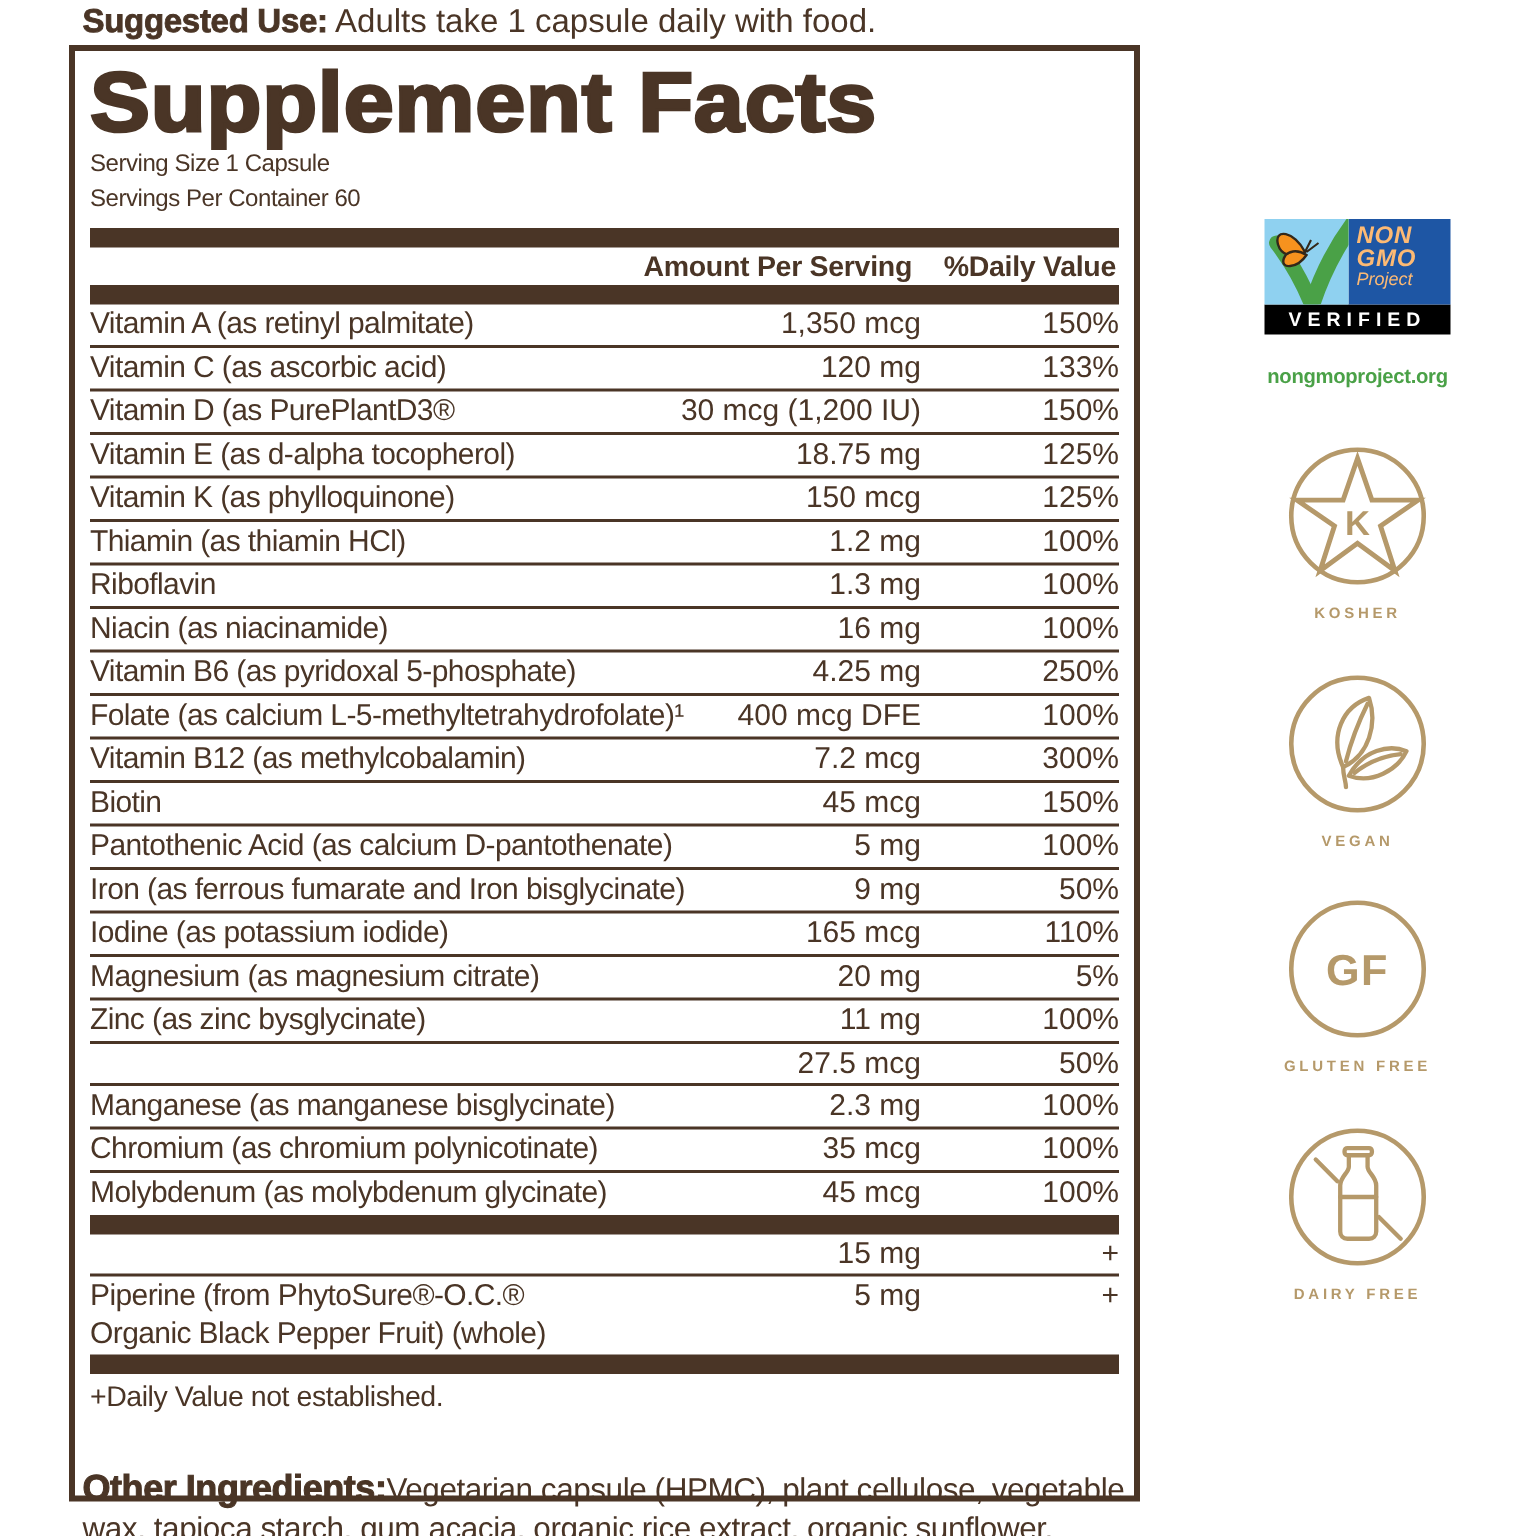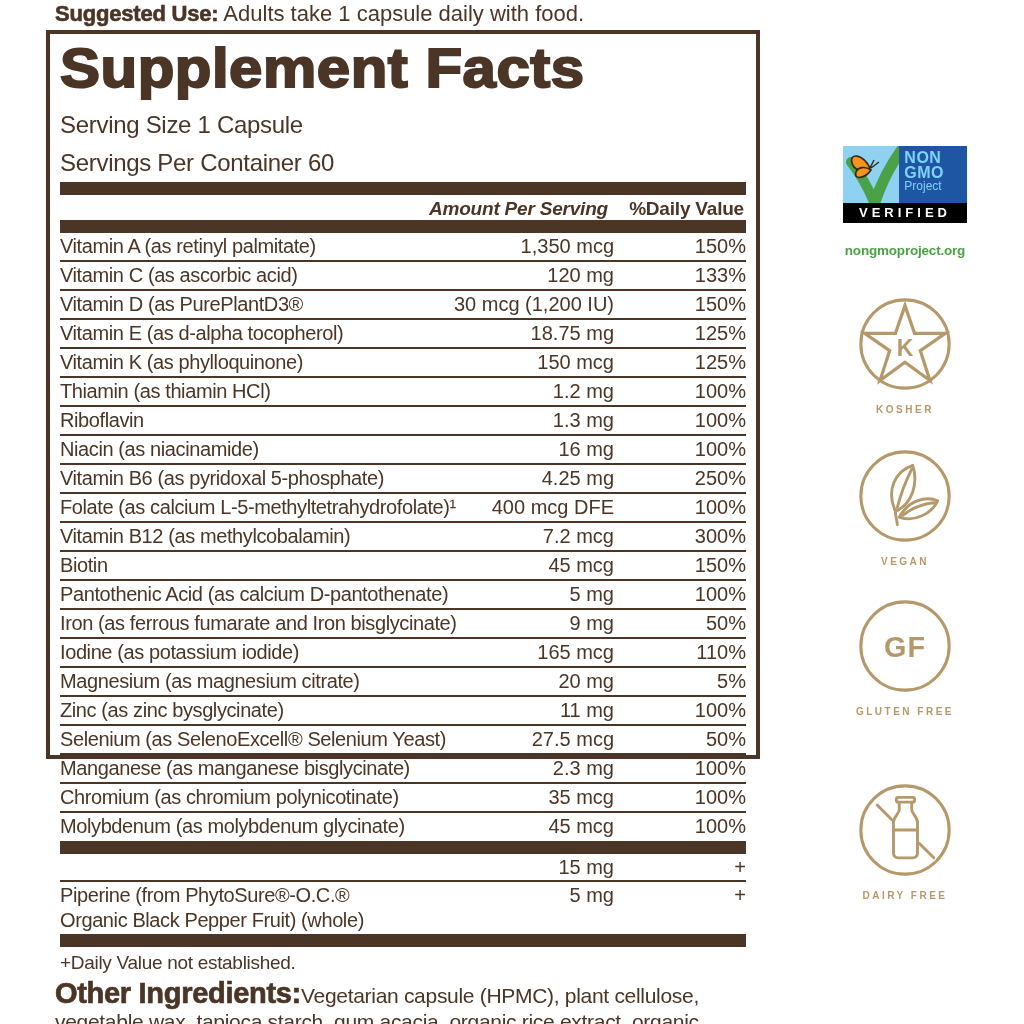--- a/index.html
+++ b/index.html
@@ -5,65 +5,65 @@
   * { margin:0; padding:0; box-sizing:border-box; }
   html,body { width:1024px; height:1024px; background:#ffffff;
     font-family:"Liberation Sans", sans-serif; color:#4a3526; overflow:hidden; }
   .stage { position:relative; width:1024px; height:1024px;padding-left:16px; }
 
   
   .suggested { position:absolute; left:55px; top:1px; font-size:22px; line-height:26px; }
   .suggested b { font-weight:700; -webkit-text-stroke:0.6px #4a3526; letter-spacing:-0.2px; }
 
   
-  .box { position:absolute; left:46px; top:30px; width:714px; height:729px;
+  .box { position:absolute; left:46px; top:30px; width:714px; height:971px;
     border:4px solid #4a3526; padding:0 10px; background:#fff; }
   .title { margin-top:4px; font-size:56px; line-height:60px; font-weight:900;
     letter-spacing:0.5px; -webkit-text-stroke:2px #4a3526;
     transform:scaleX(1.07); transform-origin:left center; white-space:nowrap; }
-  .serving { margin-top:15px; font-size:24px; line-height:23px; letter-spacing:-0.3px; }
+  .serving { margin-top:0; font-size:16px; line-height:23px; letter-spacing:-0.3px; }
   .bar { height:13px; background:#4a3526; }
   .bar-1 { margin-top:8px; }
   .thead { position:relative; height:24px; font-size:19px; font-weight:700; margin-top:1px; }
-  .thead .thA { position:absolute; right:138px; top:2px; letter-spacing:-0.2px;font-style:italic; }
+  .thead .thA { position:absolute; right:138px; top:2px; letter-spacing:-0.2px; }
   .thead .thD { position:absolute; right:2px;  top:2px; letter-spacing:-0.2px; }
 
   .row { position:relative; border-bottom:2px solid #4a3526; padding:1px 0; min-height:28px; }
   .rows .row:last-child, .extra-rows .row:last-child { border-bottom:none; }
   .rname { font-size:20px; line-height:25px; letter-spacing:-0.4px; white-space:nowrap; }
   .ramt { position:absolute; right:132px; top:1px; font-size:20px; line-height:25px; }
   .rdv  { position:absolute; right:0;     top:1px; font-size:20px; line-height:25px; }
 
   .footnote { font-size:19px; padding-top:5px; letter-spacing:-0.3px; }
 
   
   .other { position:absolute; left:55px; top:980px; width:715px;
     font-size:21px; line-height:26px; letter-spacing:-0.3px; }
-  .other b { font-size:29px; font-weight:700; -webkit-text-stroke:0.7px #4a3526; }
+  .other b { font-size:24px; font-weight:700; -webkit-text-stroke:0.7px #4a3526; }
 
   
   .badges { position:absolute; left:825px; top:146px; width:160px; }
 
   
   .nongmo { width:124px; margin:0 auto 10px auto; }
   .ng-top { display:flex; height:57px; }
   .ng-left { width:62px; background:#8fd1f0; position:relative; overflow:hidden; }
-  .ng-right { width:74px; background:#1e56a4; color:#7dd3fc; padding:4px 0 0 5px; }
+  .ng-right { width:74px; background:#1e56a4; color:#fdba74; padding:4px 0 0 5px;font-style:italic; }
   .ng-right .ng-b { font-size:16px; line-height:15px; font-weight:800; letter-spacing:0.5px; }
   .ng-right .ng-p { font-size:12px; line-height:13px; font-weight:400; }
   .ng-verified { height:20px; background:#000000; color:#fff; text-align:center;
     font-size:13px; line-height:20px; font-weight:700; letter-spacing:4px; }
   .ng-url { text-align:center; color:#4aa147; font-size:13.5px; font-weight:700;
     margin-top:20px; letter-spacing:-0.2px; }
 
   .badge { width:160px; text-align:center; position:absolute; left:0; }
   .badge-kosher { top:150px; }
   .badge-vegan  { top:302px; }
   .badge-gf     { top:452px; }
-  .badge-dairy  { top:636px; }
+  .badge-dairy  { top:604px; }
   .badge svg.circ { display:block; margin:0 auto 12px auto; }
   .badge-label { color:#b5996a; font-size:10px; font-weight:700; letter-spacing:2.5px; }
 </style>
 </head>
 <body>
 
 <div class="stage">
 
   <div class="suggested">
     <b>Suggested Use:</b><span> Adults take 1 capsule daily with food.</span>
@@ -195,23 +195,20 @@
           <div class="rdv">5%</div>
         </div>
         <div class="row">
           <div class="rname">
             <div>Zinc (as zinc bysglycinate)</div>
           </div>
           <div class="ramt">11 mg</div>
           <div class="rdv">100%</div>
         </div>
         <div class="row">
-          <div class="rname">
-            <div>Selenium (as SelenoExcell® Selenium Yeast)</div>
-          </div>
           <div class="ramt">27.5 mcg</div>
           <div class="rdv">50%</div>
         </div>
         <div class="row">
           <div class="rname">
             <div>Manganese (as manganese bisglycinate)</div>
           </div>
           <div class="ramt">2.3 mg</div>
           <div class="rdv">100%</div>
         </div>

